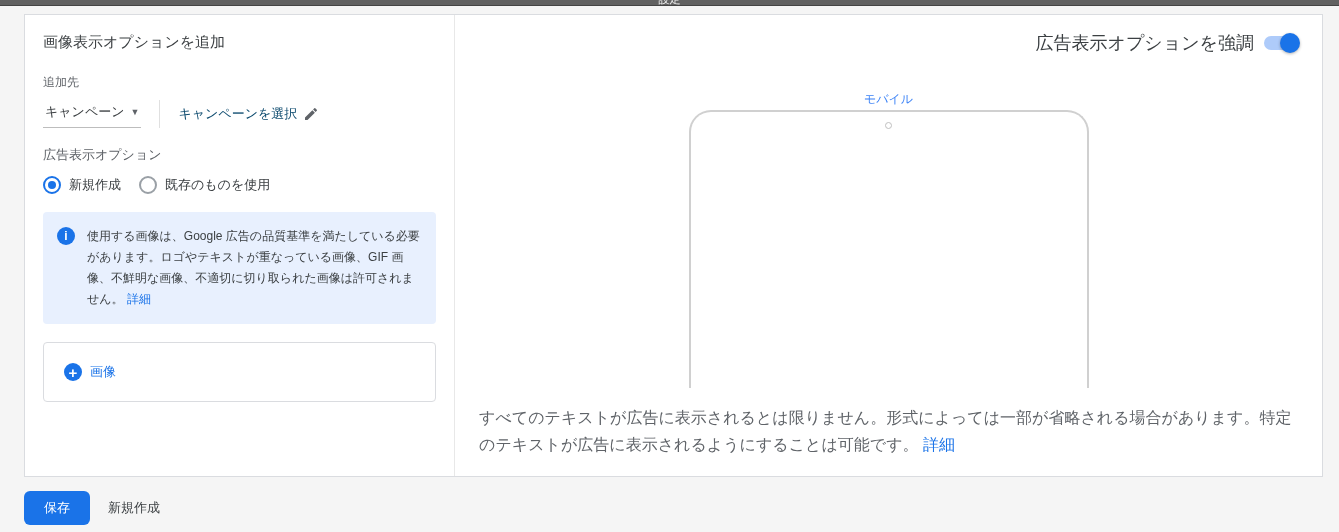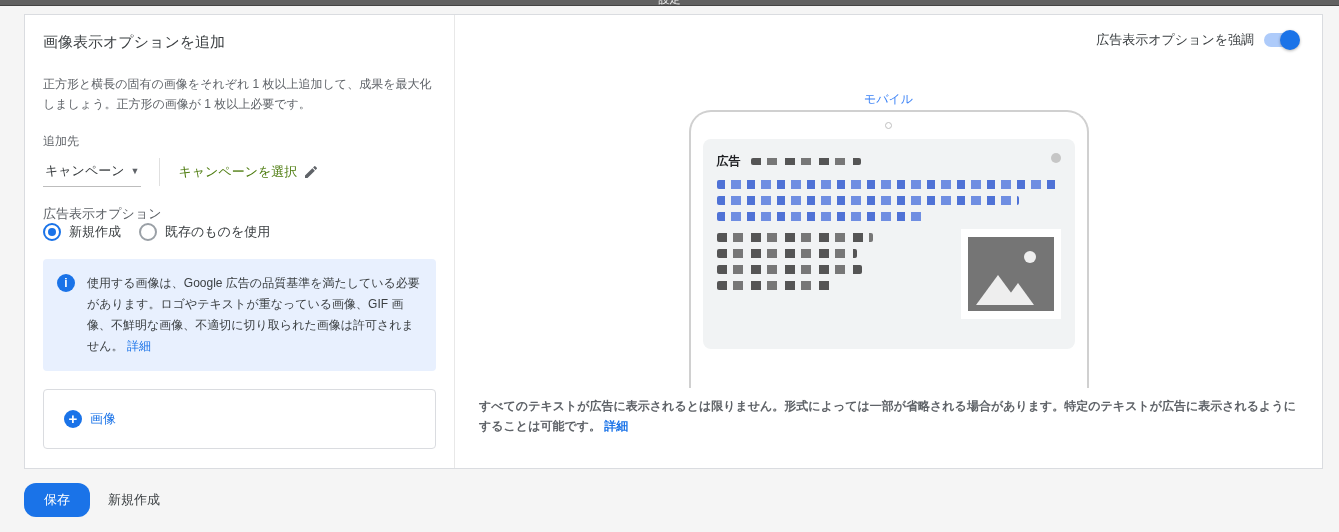--- a/index.html
+++ b/index.html
@@ -82,31 +82,31 @@
   }
   .vert-sep {
     width: 1px;
     height: 28px;
     background: #e0e0e0;
   }
   .select-campaign {
     display: inline-flex;
     align-items: center;
     gap: 6px;
-    color: #4d7c0f;
+    color: #0c4a6e;
     font-size: 13px;
     cursor: pointer;
   }
   .pencil {
     width: 16px; height: 16px;
   }
   .section-label {
     font-size: 13px;
     color: #5f6368;
-    margin-bottom: 0;
+    margin-bottom: 12px;
   }
   .radio-row {
     display: flex;
     align-items: center;
     gap: 18px;
     margin-bottom: 18px;
   }
   .radio-opt {
     display: inline-flex;
     align-items: center;
@@ -186,21 +186,21 @@
   }
 
   
   .emphasize-row {
     position: absolute;
     right: 24px;
     top: 16px;
     display: flex;
     align-items: center;
     gap: 10px;
-    font-size: 13px;
+    font-size: 18px;
     color: #3c4043;
   }
   .toggle {
     width: 34px; height: 14px;
     background: #aecbfa;
     border-radius: 7px;
     position: relative;
     cursor: pointer;
   }
   .toggle .knob {
@@ -319,41 +319,40 @@
     border-bottom: 22px solid #eee;
   }
   .ad-info-dot {
     position: absolute;
     top: 14px; right: 14px;
     width: 10px; height: 10px;
     background: #c6c6c6;
     border-radius: 50%;
   }
   .disclaimer {
-    font-size: 12px;
+    font-size: 16px;
     color: #5f6368;
     line-height: 1.7;
-    margin-top: 8px;
-    font-weight: bold;
+    margin-top: 16px;
   }
   .disclaimer a { color: #1a73e8; text-decoration: none; cursor: pointer; }
 
   .footer {
     padding: 14px 0 14px 24px;
     display: flex;
     align-items: center;
     gap: 18px;
   }
   .btn-primary {
     background: #1a73e8;
     color: #fff;
     border: none;
     padding: 8px 20px;
     font-size: 13px;
-    border-radius: 12px;
+    border-radius: 6px;
     cursor: pointer;
   }
   .btn-text {
     background: none;
     border: none;
     color: #3c4043;
     font-size: 13px;
     cursor: pointer;
   }
 </style>
@@ -361,21 +360,20 @@
 <body>
 
 <div class="top-bar">
   <span class="top-bar-label">設定</span>
 </div>
 
 <div class="main-card">
 
   <div class="left-pane">
     <div class="title">画像表示オプションを追加</div>
-    <div class="desc">正方形と横長の固有の画像をそれぞれ 1 枚以上追加して、成果を最大化しましょう。正方形の画像が 1 枚以上必要です。</div>
 
     <div class="field-label">追加先</div>
     <div class="target-row">
       <div class="dropdown">
         <span>キャンペーン</span>
         <span class="arrow">▼</span>
       </div>
       <div class="vert-sep"></div>
       <div class="select-campaign">
         <span>キャンペーンを選択</span>
@@ -418,45 +416,20 @@
       <span>広告表示オプションを強調</span>
       <div class="toggle">
         <div class="knob"></div>
       </div>
     </div>
 
     <div class="preview-label">モバイル</div>
 
     <div class="phone-frame">
       <div class="phone-cam"></div>
-      <div class="ad-card">
-        <div class="ad-info-dot"></div>
-        <div class="ad-head">
-          <span class="ad-label">広告</span>
-          <div class="blur-dark" style="height:7px;width:110px;margin:0 0 0 4px;"></div>
-        </div>
-        <div class="blur-line"></div>
-        <div class="blur-line l2"></div>
-        <div class="blur-line l3"></div>
-        <div class="ad-lower">
-          <div class="ad-lower-text">
-            <div class="blur-dark d1"></div>
-            <div class="blur-dark d2"></div>
-            <div class="blur-dark d3"></div>
-            <div class="blur-dark d4"></div>
-          </div>
-          <div class="ad-img-placeholder">
-            <div class="img-ph-inner">
-              <div class="sun"></div>
-              <div class="mountains"></div>
-              <div class="mountains2"></div>
-            </div>
-          </div>
-        </div>
-      </div>
     </div>
 
     <div class="disclaimer">
       <span>すべてのテキストが広告に表示されるとは限りません。形式によっては一部が省略される場合があります。特定のテキストが広告に表示されるようにすることは可能です。</span>
       <a>詳細</a>
     </div>
   </div>
 
 </div>
 

